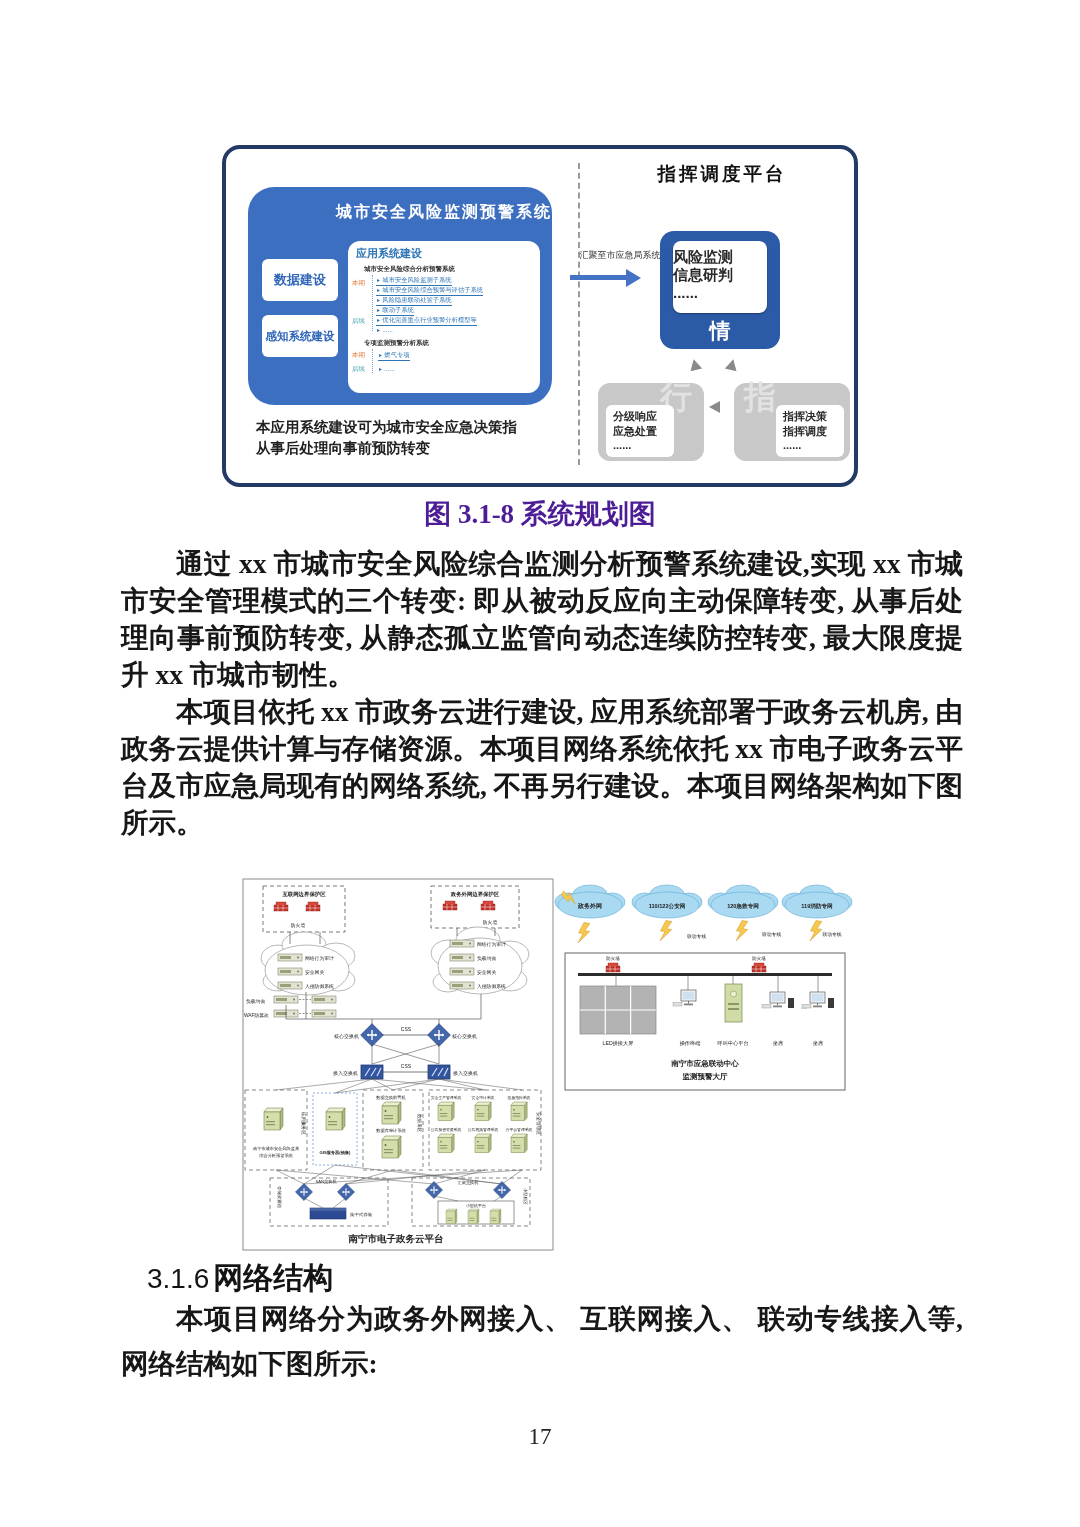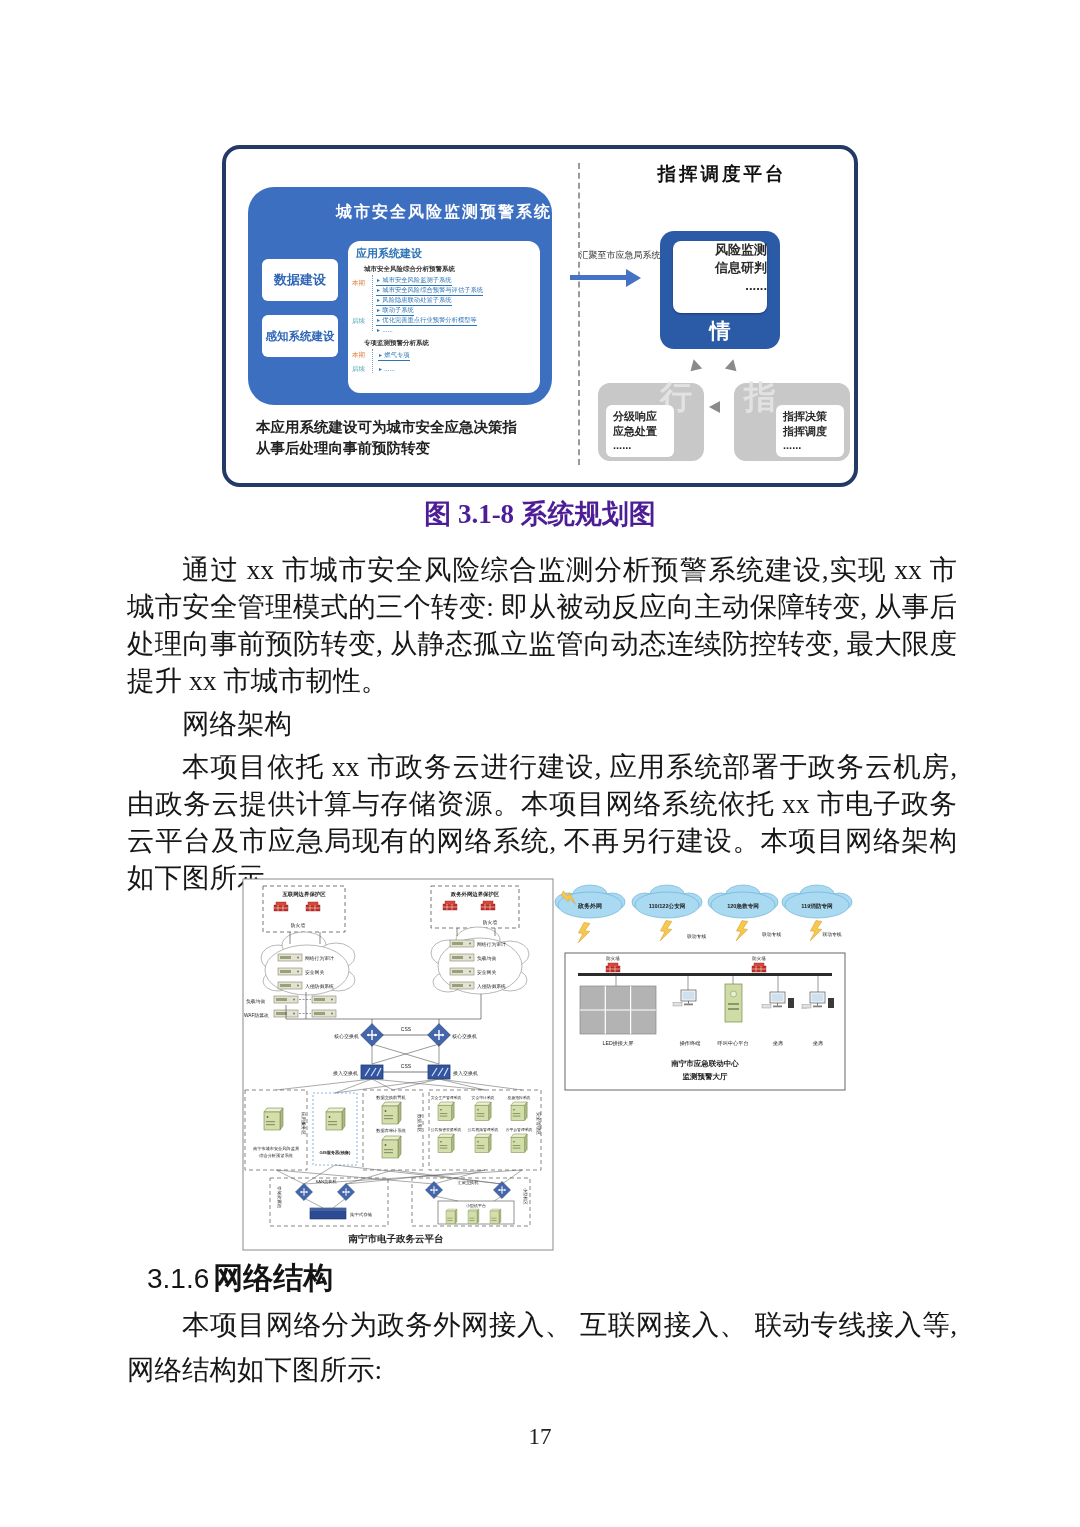--- a/index.html
+++ b/index.html
@@ -2,21 +2,21 @@
 <html><head>
 <meta charset="utf-8">
 <style>
   * { margin:0; padding:0; box-sizing:border-box; }
   html,body { background:#ffffff; }
   body { width:1080px; height:1527px; position:relative; font-family:"Liberation Sans",sans-serif; }
   .abs { position:absolute; }
 
   
   .bodytext { font-family:"Liberation Serif",serif; color:#171717; }
-  .bodytext p { font-size:27.5px; line-height:37px; text-indent:2em; text-align:justify; margin:6px; }
+  .bodytext p { font-size:27.5px; line-height:37px; text-indent:2em; text-align:justify; margin:0;font-weight:bold; }
   .fig-caption { font-family:"Liberation Serif",serif; font-weight:bold; font-size:27px; color:#4c1d95; text-align:center; width:100%; }
   .section-head { display:flex; align-items:baseline; color:#141414; }
   .section-no { font-size:28px;margin-left:26px; }
   .section-title { font-size:30px; font-weight:bold; margin-left:4px; }
   .pagenum { width:100%; text-align:center; font-family:"Liberation Serif",serif; font-size:23px; color:#222; }
 
   
   .f1 { left:222px; top:145px; width:636px; height:342px; border:4px solid #243a66; border-radius:18px; background:#fff; }
   .f1-divider { left:352px; top:14px; height:302px; border-left:2px dashed #9a9a9a; width:0; }
   .f1-bluepanel { left:22px; top:38px; width:304px; height:218px; background:#3d6fc0; border-radius:26px; }
@@ -29,21 +29,21 @@
   .f1-inner .phase-later { color:#3a9ba8; font-size:6.5px; }
   .f1-item { color:#2e75b6; font-size:6.3px; border-bottom:0.5px solid #2e75b6; white-space:nowrap; }
   .f1-item::before { content:"► "; font-size:5px; }
   .f1-vline { border-left:1px dotted #7aa0d0; width:0; }
   .f1-note { left:30px; top:268px; color:#222; font-size:14.5px; line-height:21px; font-weight:bold; }
   .f1-rtitle { left:365px; top:12px; width:262px; text-align:center; color:#111; font-weight:bold; font-size:18.5px; line-height:26px; letter-spacing:3px; }
   .f1-arrowlabel { left:346px; top:100px; width:96px; text-align:center; font-size:9px; color:#333; }
   .f1-arrowline { left:344px; top:126px; width:56px; height:5px; background:#4472c4; }
   .f1-arrowhead { left:400px; top:119.5px; width:0; height:0; border-left:15px solid #4472c4; border-top:9px solid transparent; border-bottom:9px solid transparent; }
   .f1-qing { left:434px; top:82px; width:120px; height:118px; background:#2b5aa7; border-radius:14px; }
-  .f1-qing-inner { left:13px; top:10px; width:94px; height:72px; background:#fff; border-radius:8px; text-align:right; color:#2a2a2a; font-weight:bold; font-size:13px; line-height:18px; box-shadow:0 1px 2px rgba(0,0,0,.35); }
+  .f1-qing-inner { left:13px; top:10px; width:94px; height:72px; background:#fff; border-radius:8px; padding-top:7px; text-align:left; color:#2a2a2a; font-weight:bold; font-size:15px; line-height:18px; box-shadow:0 1px 2px rgba(0,0,0,.35); }
   .f1-qing-char { top:86px; width:100%; text-align:center; color:#fff; font-weight:bold; font-size:21px; }
   .f1-gray { background:#c8c8c8; border-radius:12px; }
   .f1-gray .bigchar { color:#e2e2e2; font-weight:bold; font-size:32px; line-height:32px; }
   .f1-gray-inner { background:#fff; border-radius:6px; color:#2a2a2a; font-weight:bold; font-size:11px; line-height:14.5px; padding:4px 7px; }
   .tri-up { width:0; height:0; border-left:6px solid transparent; border-right:6px solid transparent; border-bottom:11px solid #8a8a8a; }
   .tri-left { width:0; height:0; border-top:6px solid transparent; border-bottom:6px solid transparent; border-right:11px solid #8a8a8a; }
 
   
   .f2 { left:238px; top:878px; }
   .f2 text { font-family:"Liberation Sans",sans-serif; fill:#222; }
@@ -121,21 +121,20 @@
       <div>指挥调度</div>
       <div>......</div>
     </div>
   </div>
 </div>
 
 <div class="abs fig-caption" style="top:496px;">图 3.1-8 系统规划图</div>
 
 <div class="abs bodytext" style="left:121px; top:545px; width:842px;">
   <p>通过 xx 市城市安全风险综合监测分析预警系统建设,实现 xx 市城市安全管理模式的三个转变: 即从被动反应向主动保障转变, 从事后处理向事前预防转变, 从静态孤立监管向动态连续防控转变, 最大限度提升 xx 市城市韧性。</p>
-  <p>网络架构</p>
   <p>本项目依托 xx 市政务云进行建设, 应用系统部署于政务云机房, 由政务云提供计算与存储资源。本项目网络系统依托 xx 市电子政务云平台及市应急局现有的网络系统, 不再另行建设。本项目网络架构如下图所示。</p>
 </div>
 
 <svg class="abs f2" width="618" height="378" viewBox="0 0 618 378">
   <defs>
     <g id="fw">
       <rect x="0" y="3" width="14" height="6" fill="#c23028" stroke="#8e1f1a" stroke-width="0.4"></rect>
       <rect x="2" y="0" width="10" height="4" fill="#d9463c" stroke="#8e1f1a" stroke-width="0.4"></rect>
       <line x1="0" y1="6" x2="14" y2="6" stroke="#fff" stroke-width="0.5"></line>
       <line x1="4" y1="3" x2="4" y2="9" stroke="#fff" stroke-width="0.5"></line>

